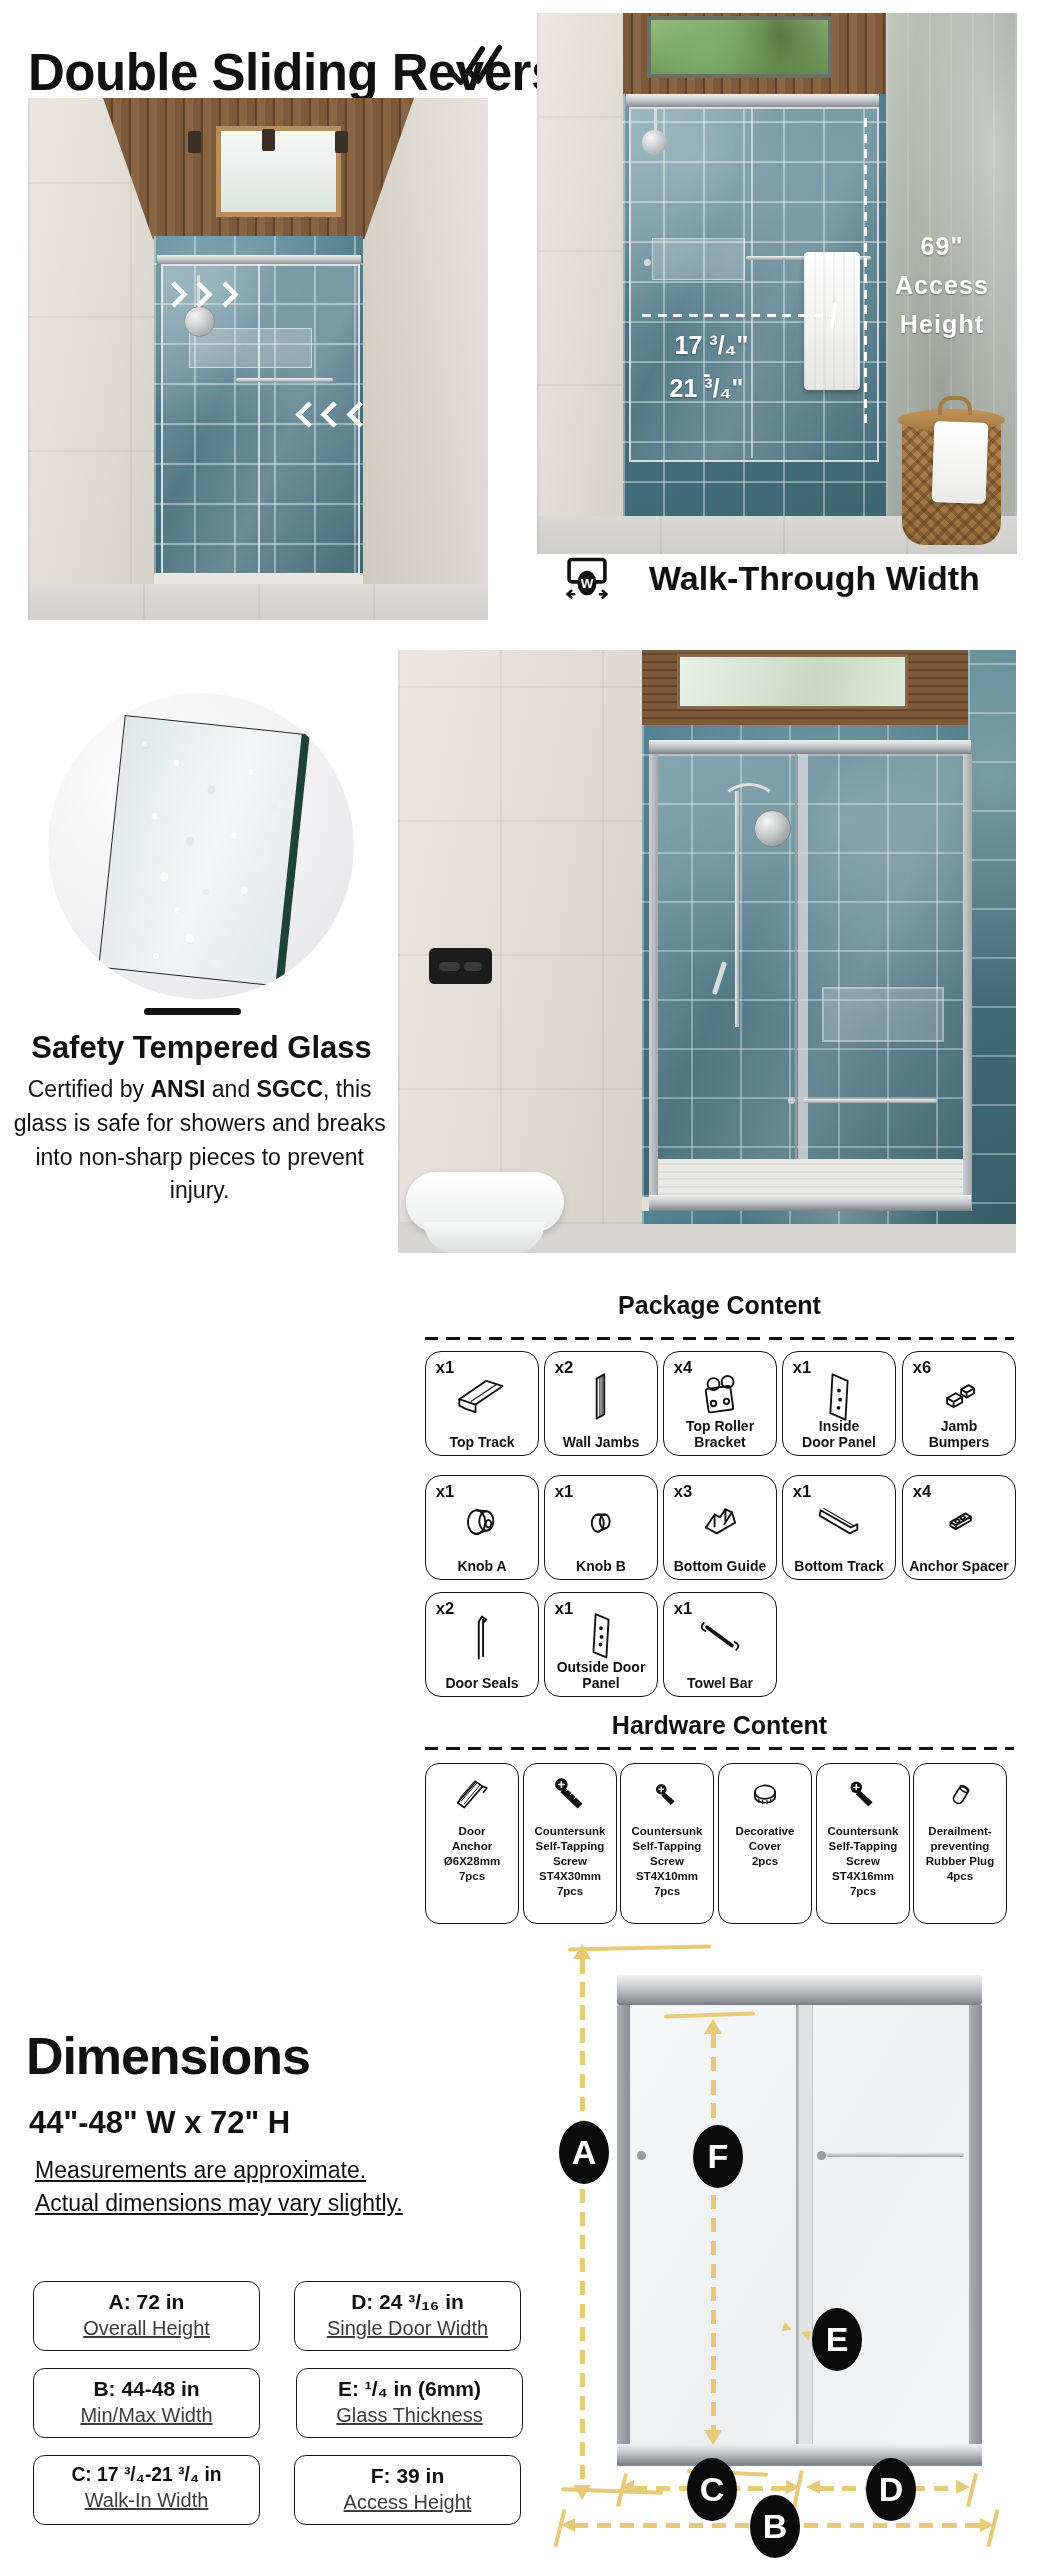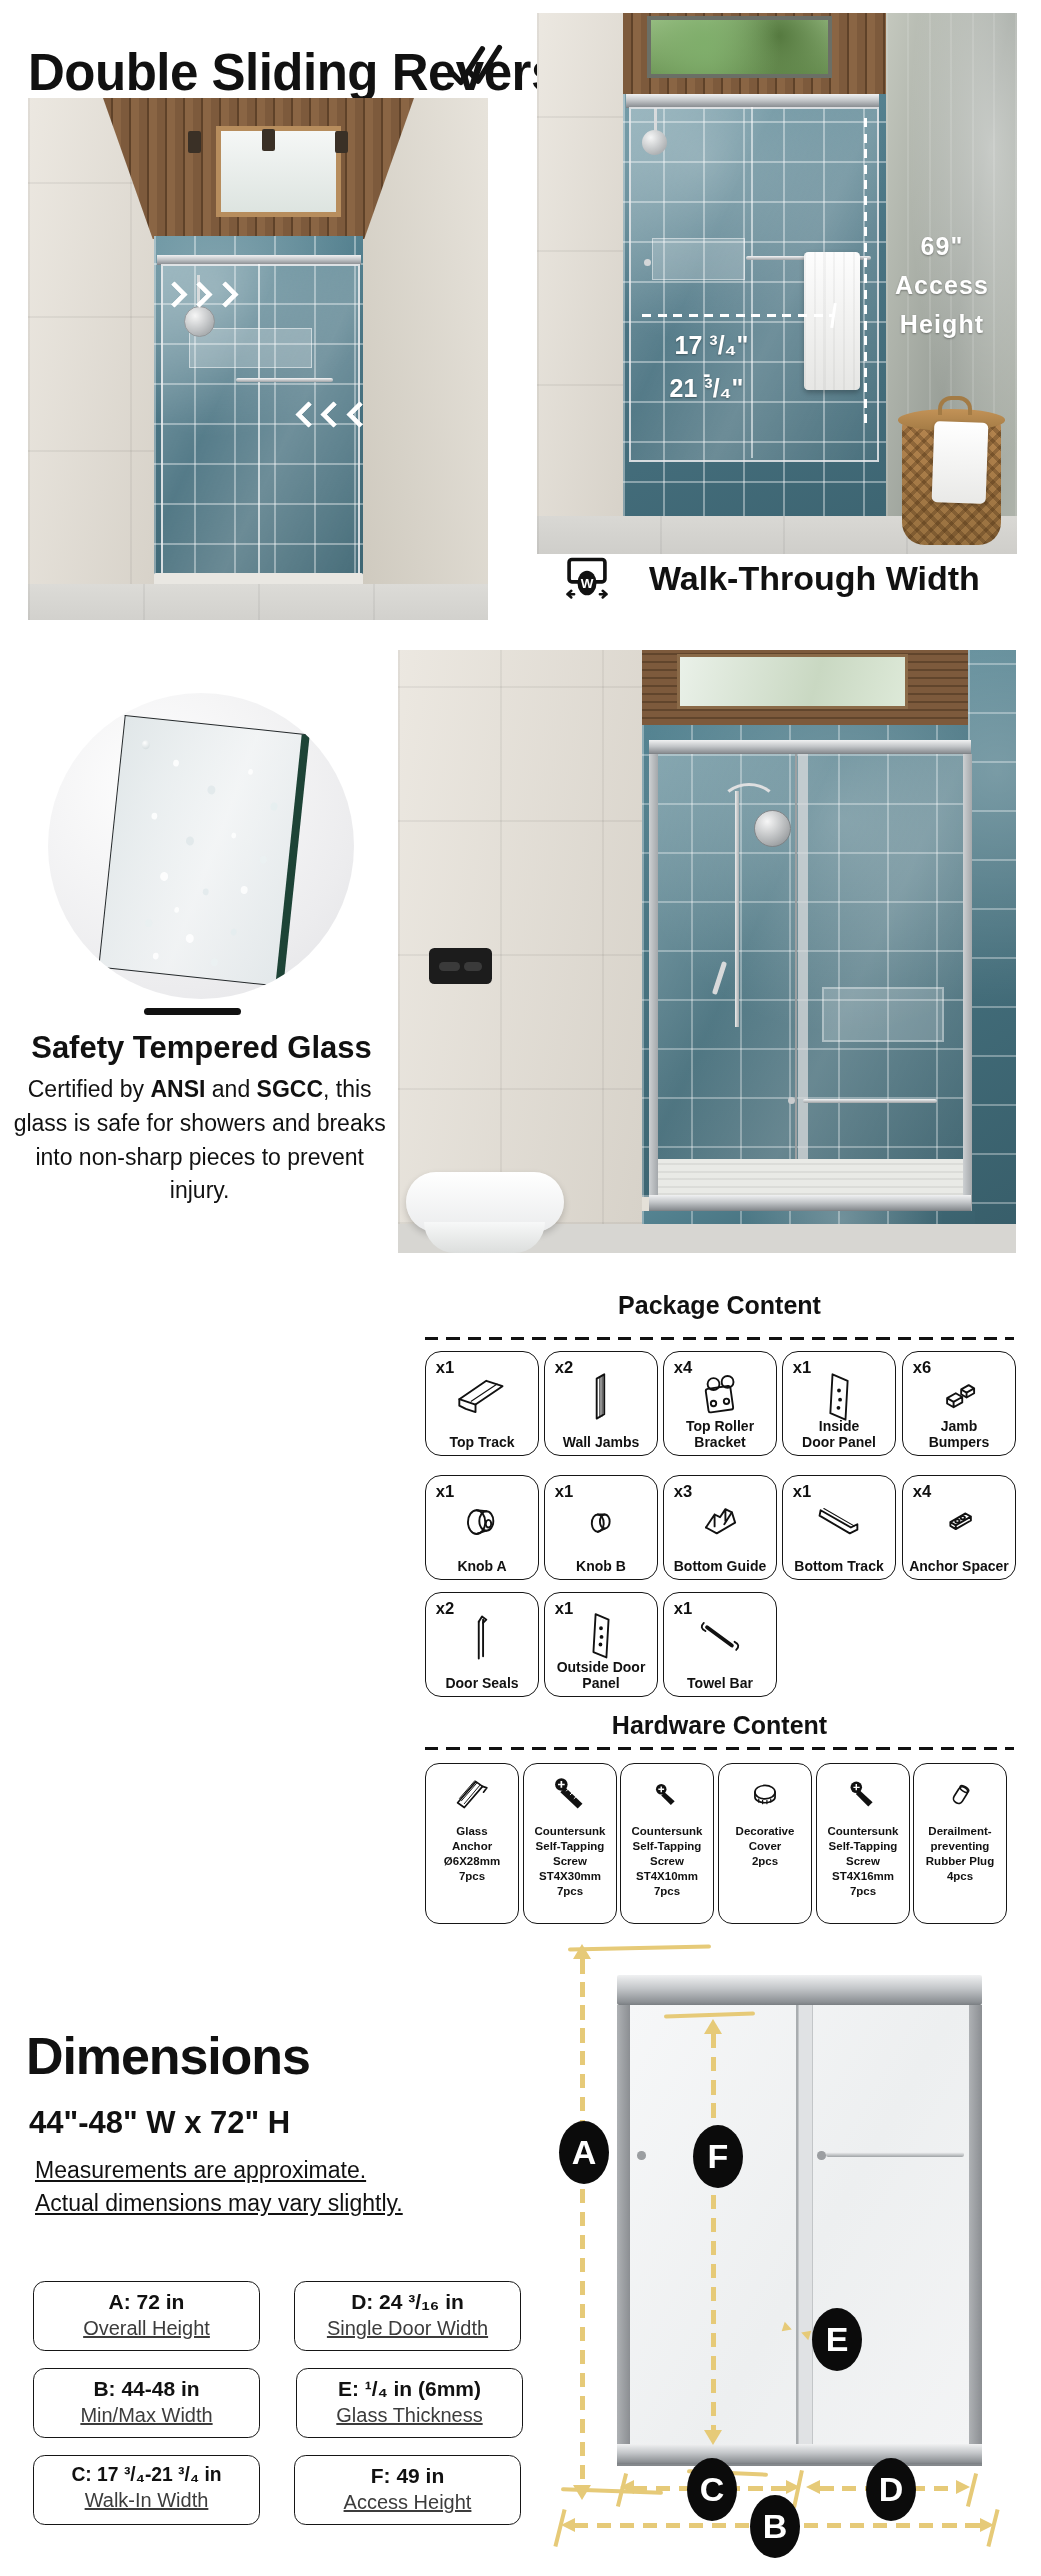--- a/index.html
+++ b/index.html
@@ -320,21 +320,21 @@
 
   <div class="abs sec-h" style="left:425px;top:1711px;width:589px;">Hardware Content</div>
   <div class="abs dash-sep" style="left:425px;top:1747px;width:589px;"></div>
 
   <div class="abs hwcard" style="left:425px;top:1763px;width:92px;height:159px;">
     <svg class="ico" width="48" height="48" viewBox="0 0 100 100">
         <path d="M20 64 L58 20 L72 30 L34 74 Z"></path>
         <path d="M28 60 l32 -37 M34 66 l32 -38 M24 55 l32 -37" stroke-width="2"></path>
         <path d="M72 30 l9 3 l-7 9"></path>
       </svg>
-    <div class="lbl pre">Glass
+    <div class="lbl pre">Door
 Anchor
 Ø6X28mm
 7pcs</div>
   </div>
   <div class="abs hwcard" style="left:523px;top:1763px;width:92px;height:159px;">
     <svg width="48" height="48" viewBox="0 0 100 100">
         <circle cx="32" cy="26" r="13" fill="#111"></circle>
         <path d="M40 32 L76 66 L66 76 L30 42 Z" fill="#111"></path>
         <path d="M25 26 h14 M32 19 v14" stroke="#fff" stroke-width="3.5"></path>
         <path d="M42 40 l6 -6 M50 48 l6 -6 M58 56 l6 -6" stroke="#fff" stroke-width="2"></path>
@@ -411,21 +411,21 @@
   </div>
   <div class="abs spec" style="left:296px;top:2368px;width:225px;height:68px;">
     <div class="v">E: ¹/₄ in (6mm)</div>
     <div class="l">Glass Thickness</div>
   </div>
   <div class="abs spec" style="left:33px;top:2455px;width:225px;height:68px;">
     <div class="v" style="font-size:19.3px;">C: 17 ³/₄-21 ³/₄ in</div>
     <div class="l">Walk-In Width</div>
   </div>
   <div class="abs spec" style="left:294px;top:2455px;width:225px;height:68px;">
-    <div class="v">F: 49 in</div>
+    <div class="v">F: 39 in</div>
     <div class="l">Access Height</div>
   </div>
 
   <div class="abs" style="left:558px;top:1932px;width:483px;height:644px;">
 
     <div class="abs silver" style="left:59px;top:43px;width:365px;height:30px;border-radius:2.1px;"></div>
     <div class="abs" style="left:59px;top:73px;width:13px;height:459px;background:linear-gradient(90deg,#aeb1b4,#8b8e92);"></div>
     <div class="abs" style="left:411px;top:73px;width:13px;height:459px;background:linear-gradient(90deg,#aeb1b4,#8b8e92);"></div>
     <div class="abs" style="left:72px;top:73px;width:339px;height:439px;background:linear-gradient(120deg,#f6f7f8,#edeff0 55%,#f3f4f5);"></div>
     <div class="abs" style="left:238px;top:73px;width:1.6px;height:439px;background:#a9adb0;"></div>

